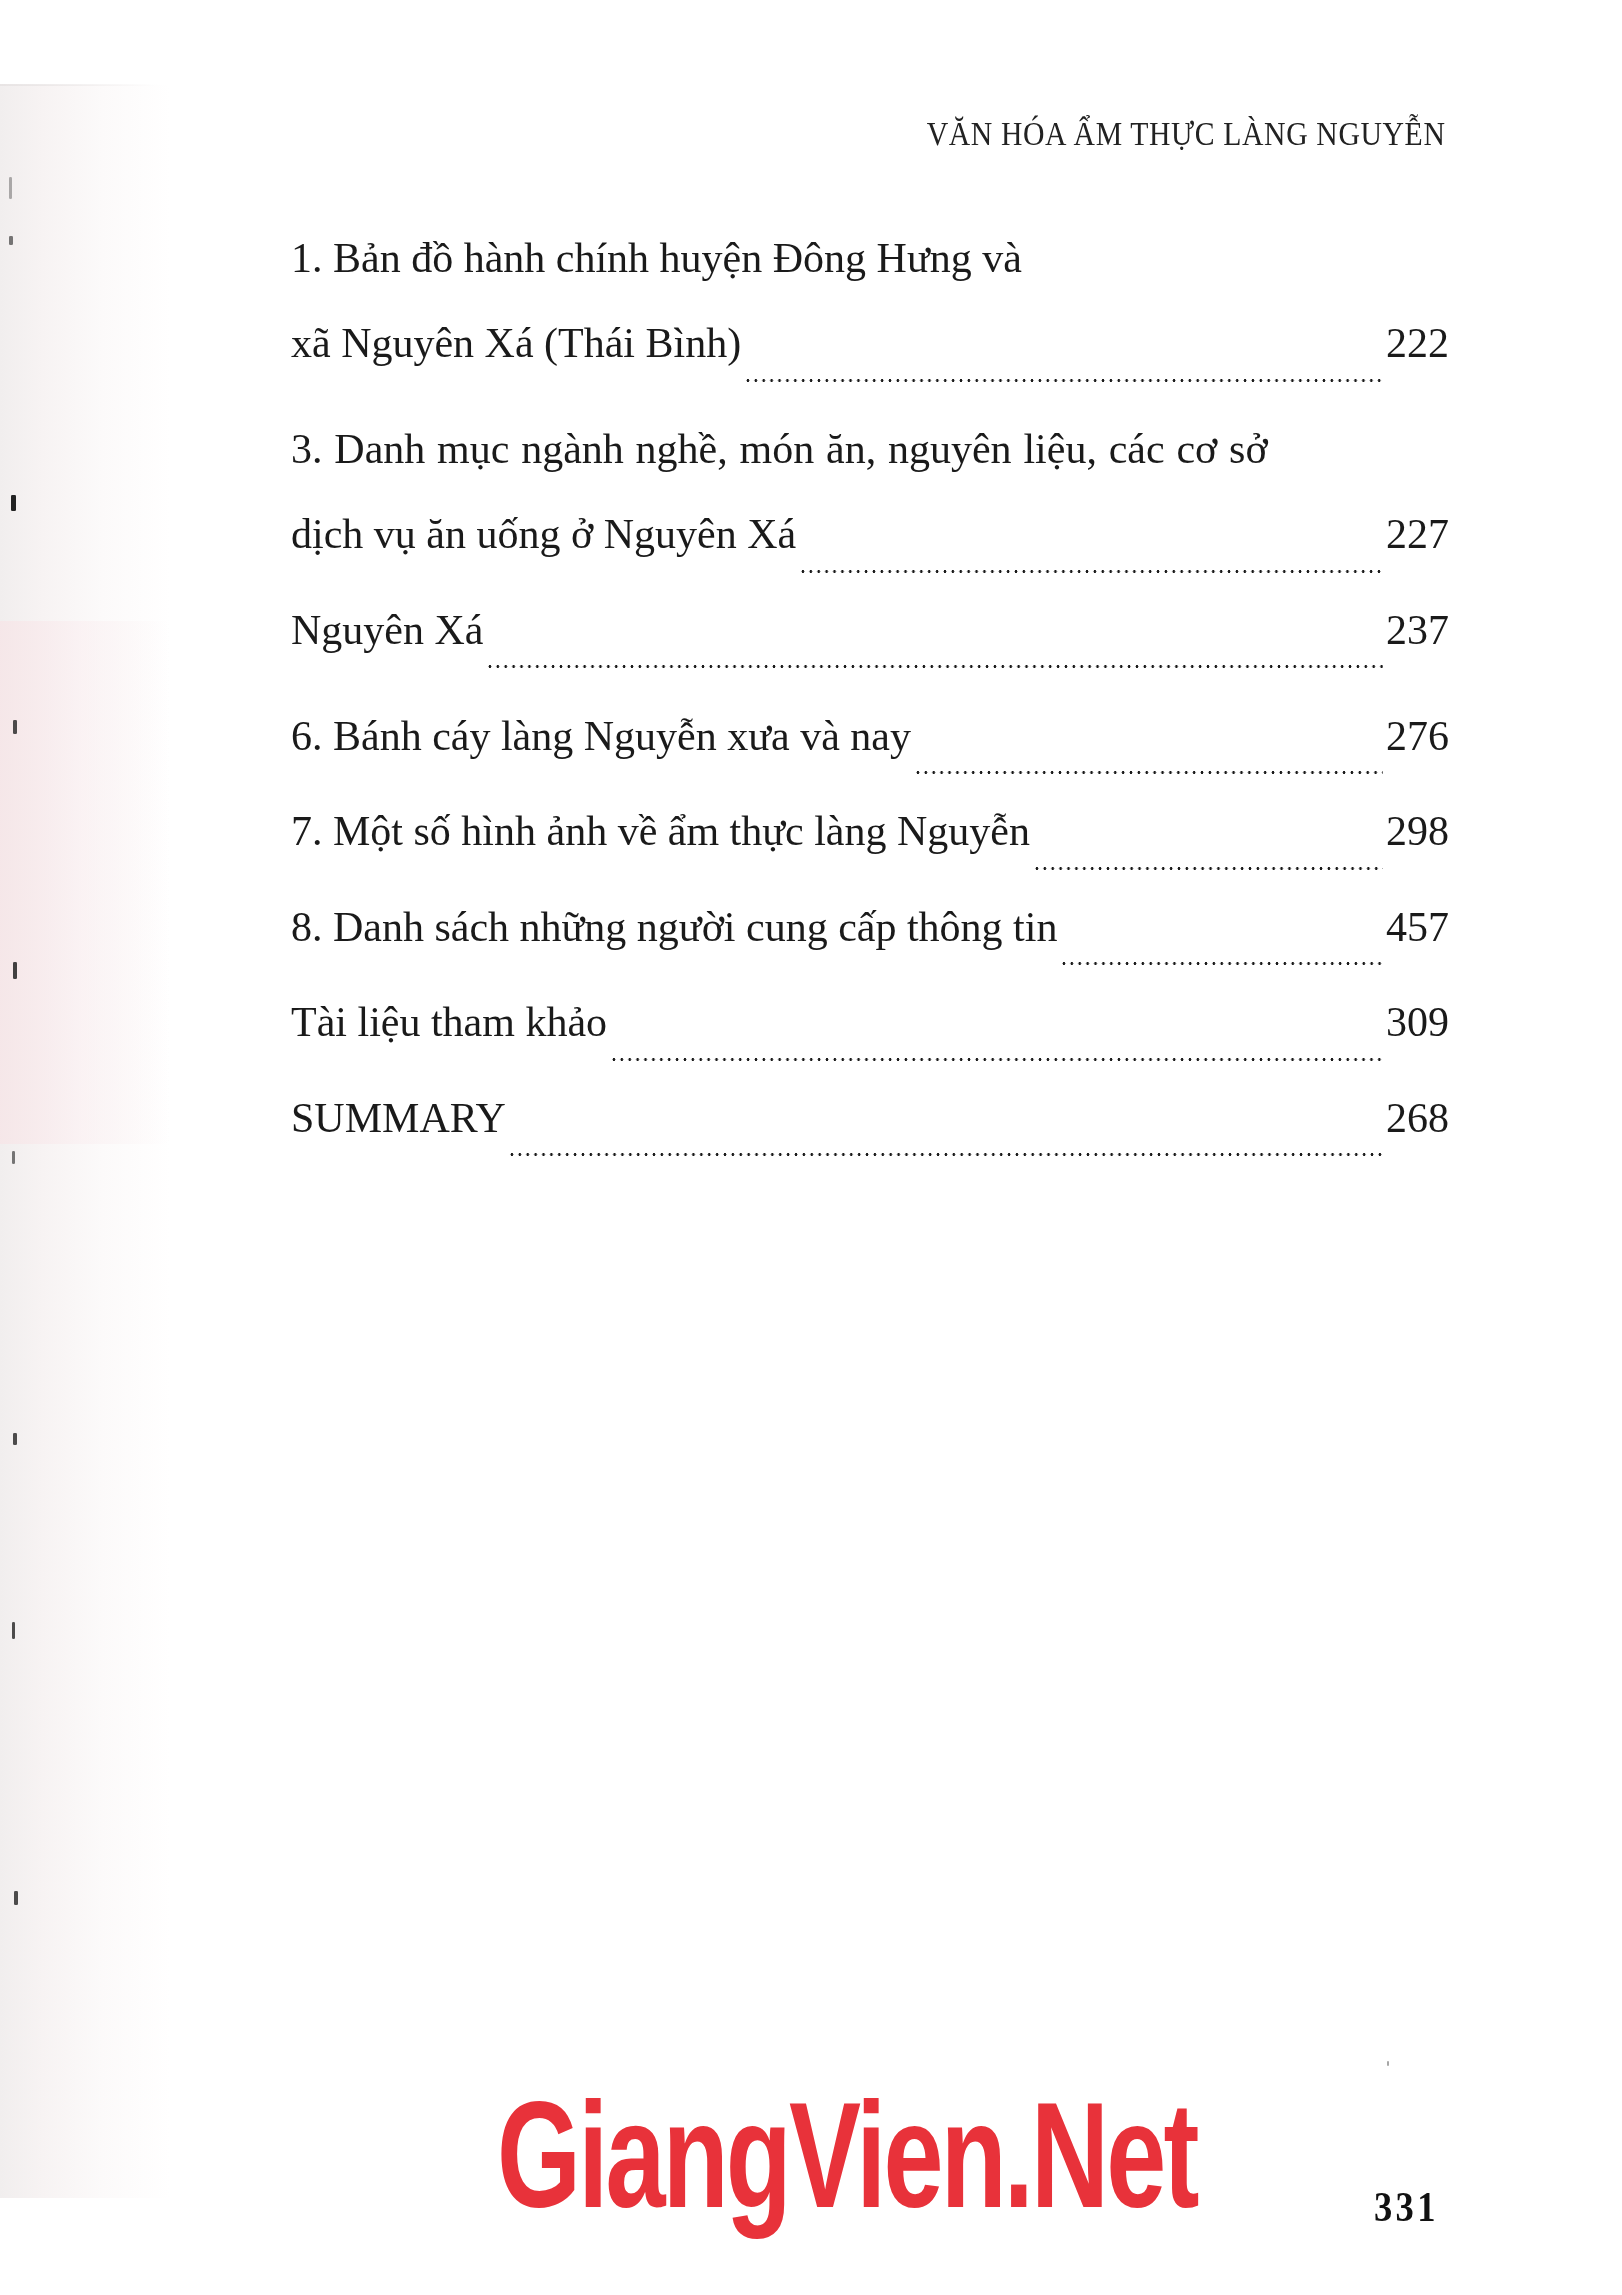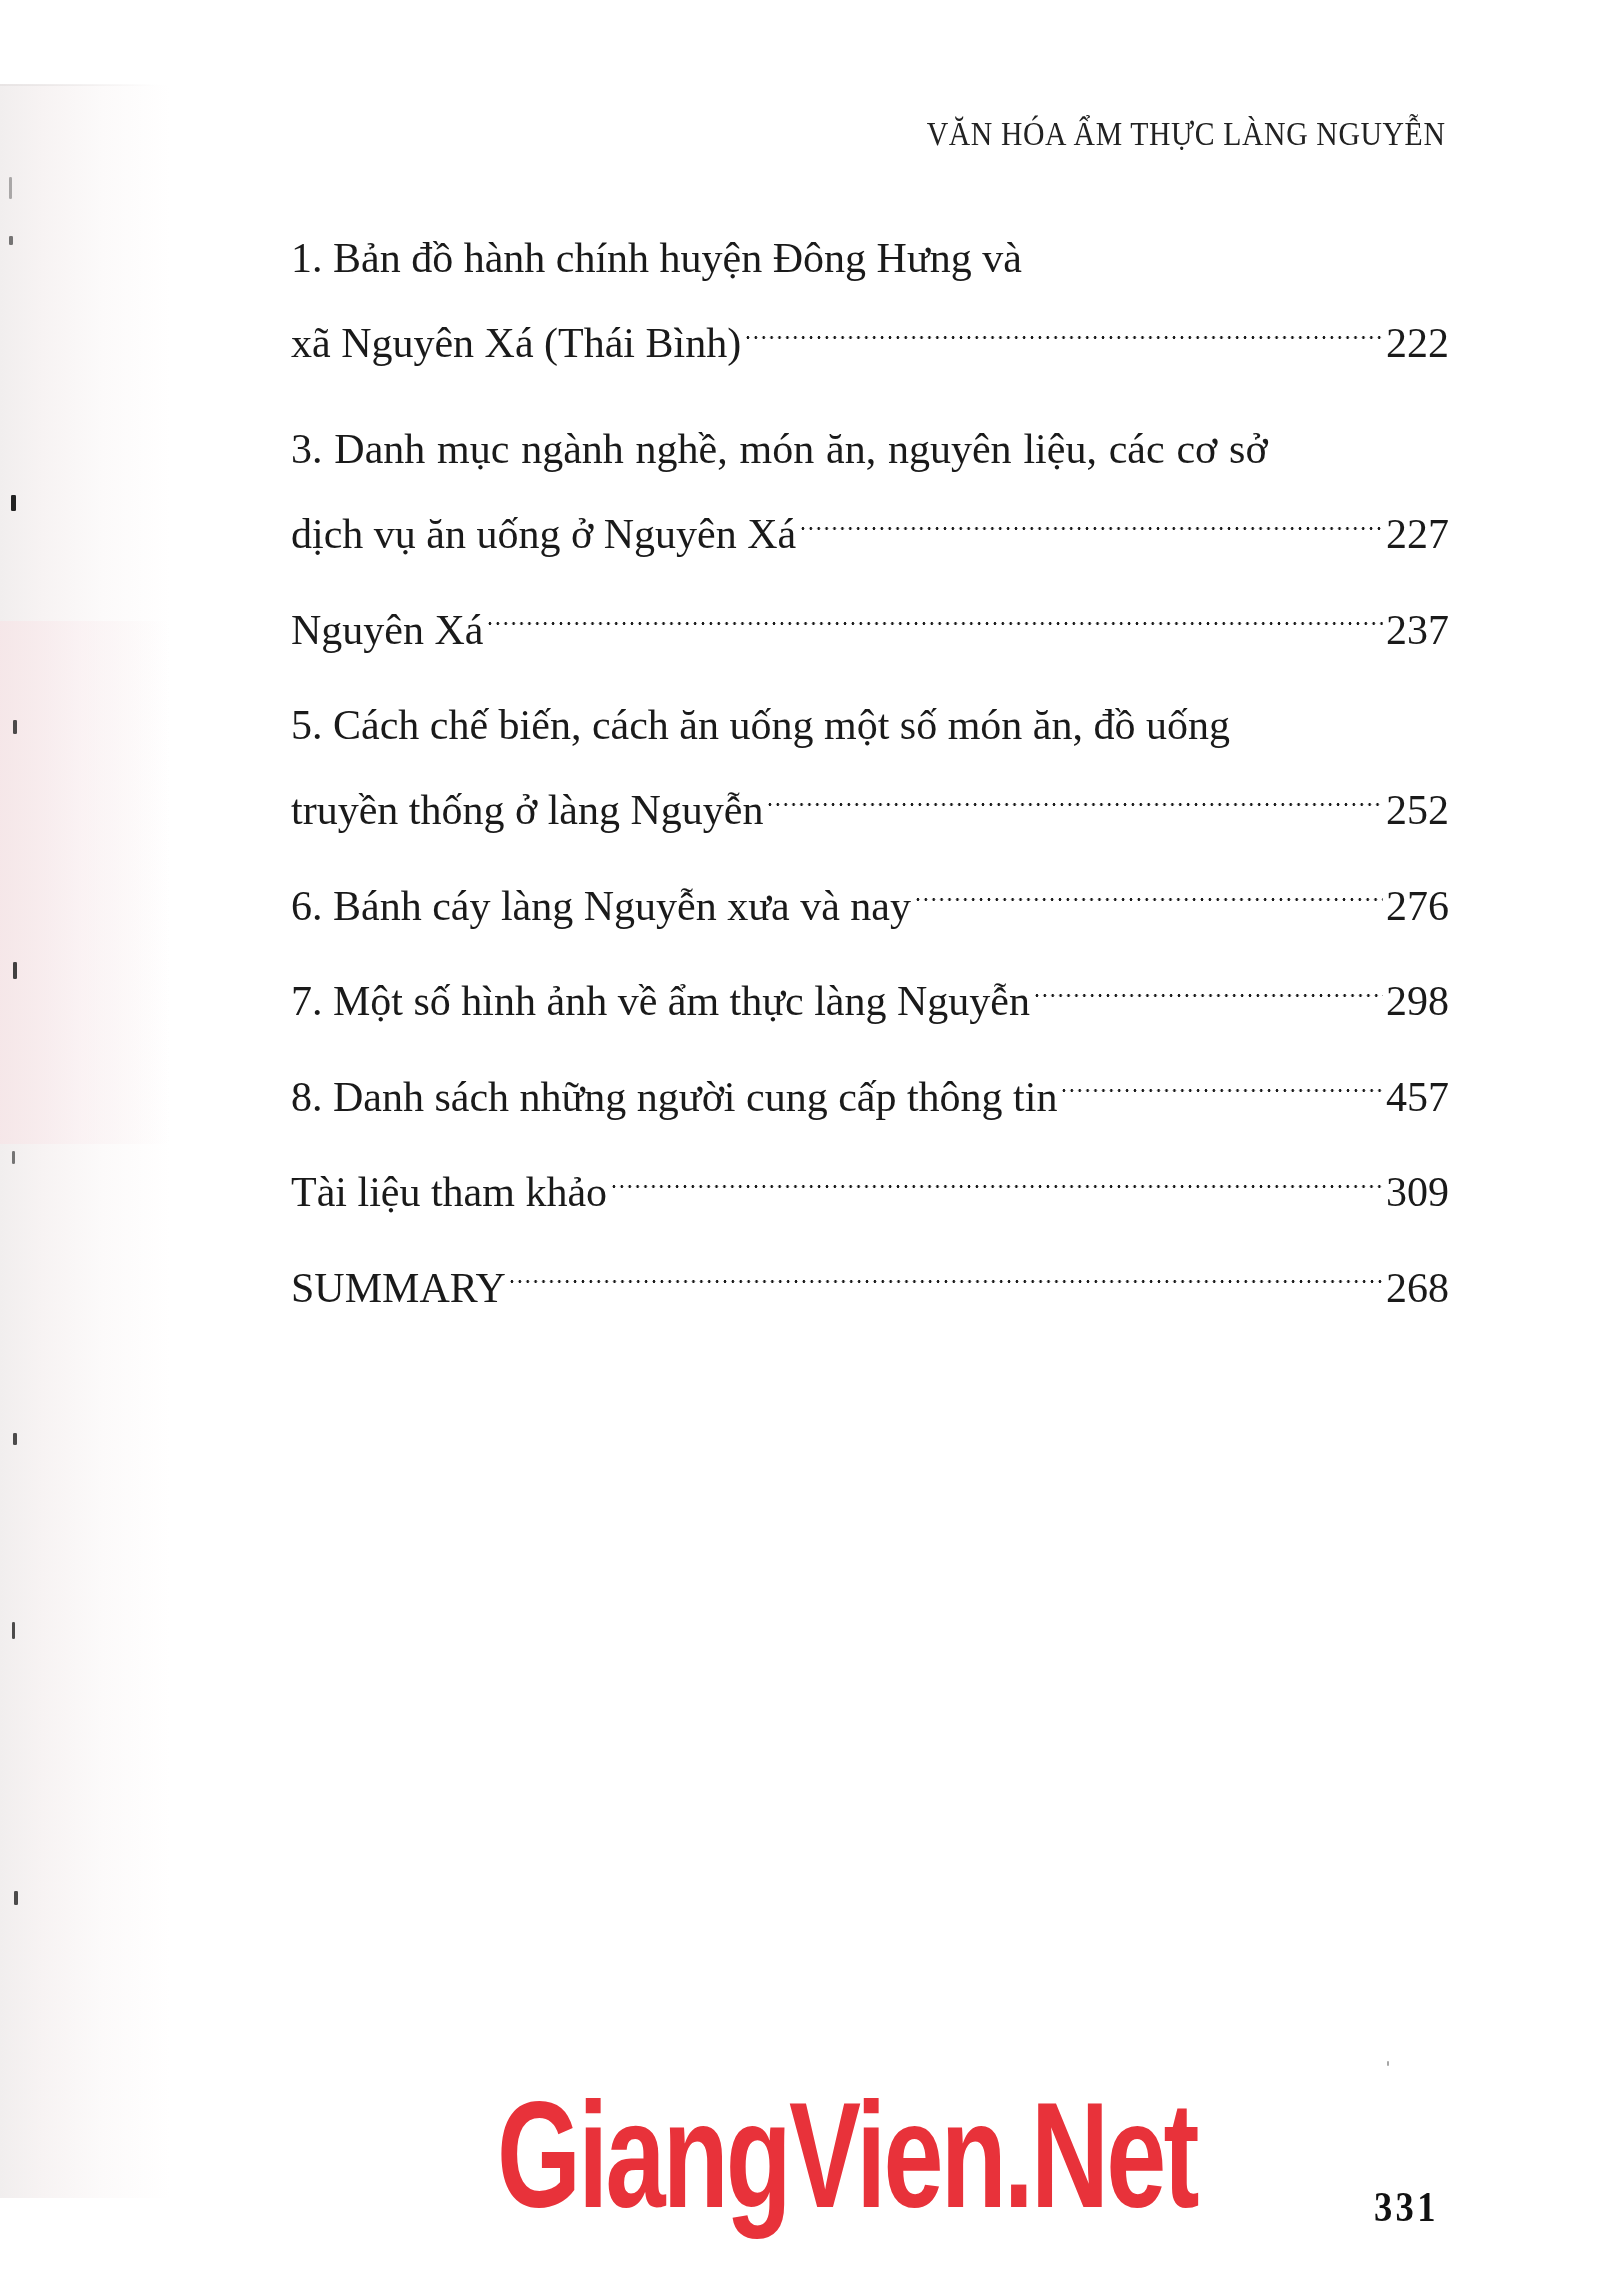--- a/index.html
+++ b/index.html
@@ -59,21 +59,21 @@
     top: 216px;
     width: 1158px;
   }
   .toc-entry {
     font-size: 42px;
     line-height: 84px;
     margin: 0;
   }
   .toc-line {
     display: flex;
-    align-items: flex-start;
+    align-items: flex-end;
     white-space: nowrap;
     height: 85px;
     line-height: 85px;
   }
   .toc-line.first {
     justify-content: space-between;
     word-spacing: 1.3px;
   }
   .toc-title {
     flex: 0 0 auto;
@@ -178,30 +178,20 @@
 
   <div class="toc-entry">
     <div class="toc-line">
       <span class="toc-title">Nguyên Xá</span>
       <span class="leader"></span>
       <span class="toc-page">237</span>
     </div>
   </div>
   <div class="gap-small"></div>
 
-  <div class="toc-entry">
-    <div class="toc-line">
-      <span class="toc-title">5. Cách chế biến, cách ăn uống một số món ăn, đồ uống</span>
-    </div>
-    <div class="toc-line">
-      <span class="toc-title">truyền thống ở làng Nguyễn</span>
-      <span class="leader"></span>
-      <span class="toc-page">252</span>
-    </div>
-  </div>
   <div class="gap-small"></div>
 
   <div class="toc-entry">
     <div class="toc-line">
       <span class="toc-title">6. Bánh cáy làng Nguyễn xưa và nay</span>
       <span class="leader"></span>
       <span class="toc-page">276</span>
     </div>
   </div>
   <div class="gap-small"></div>

